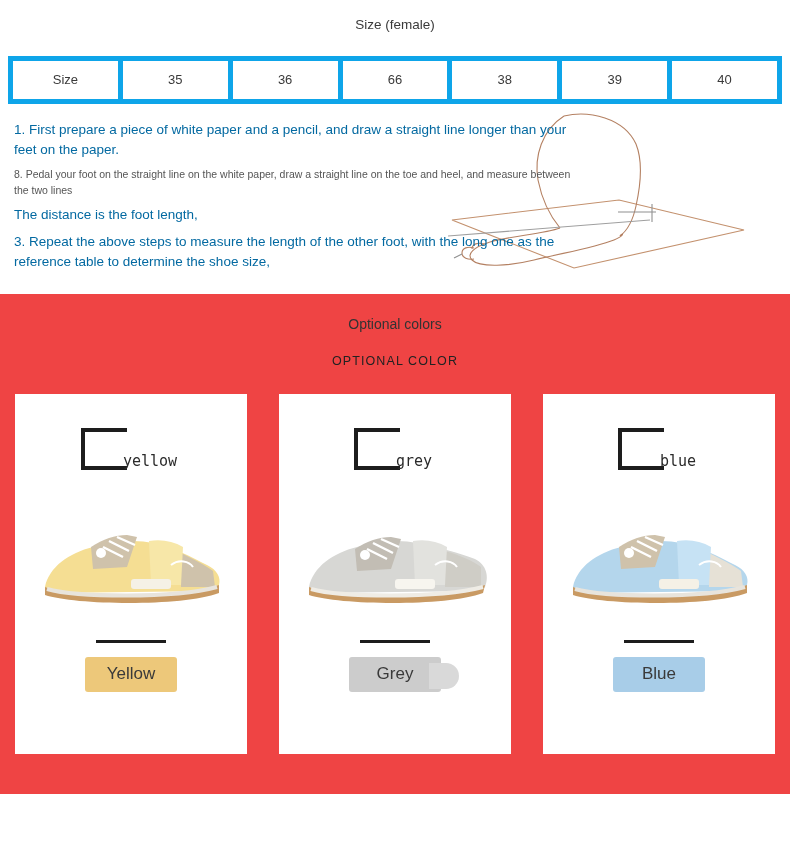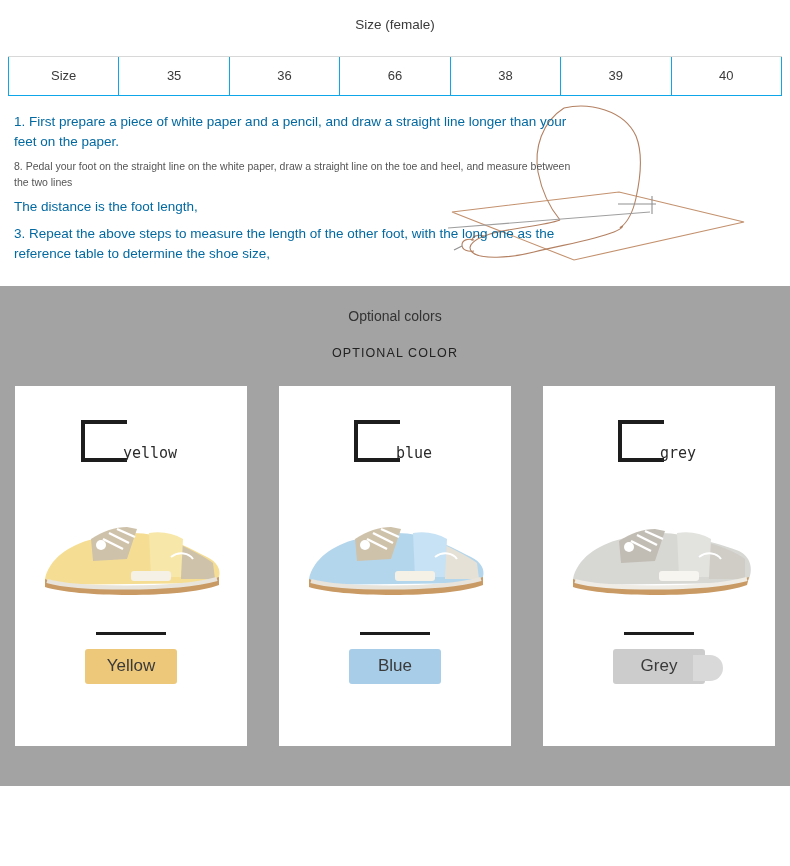--- a/index.html
+++ b/index.html
@@ -21,21 +21,21 @@
     width: 790px;
     box-sizing: border-box;
     padding: 8px 8px 0 8px;
   }
   table.size-table {
     width: 100%;
     border-collapse: collapse;
     table-layout: fixed;
   }
   table.size-table td {
-    border: 1px solid #0ea5e9;
+    border: 5px solid #0ea5e9;
     text-align: center;
     font-size: 13px;
     color: #3a3a3a;
     padding: 6px 2px;
     vertical-align: middle;
     line-height: 1.35;
   }
   table.size-table tr.title-row td {
     border: none;
     border-bottom: 1px solid #d8d8d8;
@@ -81,21 +81,21 @@
     position: absolute;
     right: 36px;
     top: 4px;
     z-index: 1;
     opacity: 0.95;
   }
 
   
   .colors-section {
     width: 790px;
-    background: #a3a3a3;
+    background: #ef4444;
     padding: 22px 0 40px 0;
     box-sizing: border-box;
   }
   .colors-title {
     text-align: center;
     font-size: 14px;
     color: #333333;
     margin-bottom: 22px;
   }
   .colors-subtitle {
@@ -283,20 +283,49 @@
       </div>
     </div>
 
     <div class="card">
       <div class="bracket-row">
         <div class="bracket">
           <div class="b-top"></div>
             <div class="b-left"></div>
             <div class="b-bottom"></div>
         </div>
+        <div class="bracket-label">grey</div>
+      </div>
+      <div class="shoe-area">
+        <svg width="200" height="120" viewBox="0 0 200 120">
+          <path d="M14 92 C18 72 38 58 62 52 C84 46 104 44 122 48 C142 52 164 58 180 64 C192 70 194 82 190 92 L186 96 L18 98 Z" fill="#d7d7d4"></path>
+          <path d="M60 54 C72 46 84 42 96 42 L106 44 L96 74 L62 76 Z" fill="#c2bdb4"></path>
+          <path d="M150 56 C164 60 178 66 186 72 L186 92 L150 92 Z" fill="#cfcdc6"></path>
+          <path d="M118 46 C130 44 142 46 152 52 L150 90 L120 90 Z" fill="#e2e2de"></path>
+          <path d="M14 92 C40 104 140 106 190 90 L188 98 C150 112 44 110 14 100 Z" fill="#c99a63"></path>
+          <path d="M16 94 C44 102 142 104 188 92" stroke="#efece5" stroke-width="4" fill="none"></path>
+          <path d="M72 54 L92 64 M78 48 L98 58 M86 44 L104 52" stroke="#ffffff" stroke-width="2.4" fill="none"></path>
+          <circle cx="70" cy="60" r="5" fill="#ffffff"></circle>
+          <path d="M140 70 C148 64 158 66 162 72" stroke="#ffffff" stroke-width="2" fill="none"></path>
+          <rect x="100" y="84" width="40" height="10" rx="3" fill="#f7f5ef"></rect>
+        </svg>
+      </div>
+      <div class="rule"></div>
+      <div class="swatch grey-pill" style="background:#cccccc">
+        <span>Grey</span>
+      </div>
+    </div>
+
+    <div class="card">
+      <div class="bracket-row">
+        <div class="bracket">
+          <div class="b-top"></div>
+            <div class="b-left"></div>
+            <div class="b-bottom"></div>
+        </div>
         <div class="bracket-label">blue</div>
       </div>
       <div class="shoe-area">
         <svg width="200" height="120" viewBox="0 0 200 120">
           <path d="M14 92 C18 72 38 58 62 52 C84 46 104 44 122 48 C142 52 160 62 176 70 C186 75 190 82 188 90 L186 96 L18 98 Z" fill="#b4d6ec"></path>
           <path d="M60 52 C72 44 84 40 96 40 L106 42 L96 72 L62 74 Z" fill="#cfc2ab"></path>
           <path d="M150 58 C162 64 174 70 182 76 L184 92 L150 92 Z" fill="#e6e1d6"></path>
           <path d="M118 46 C130 44 142 46 152 52 L150 90 L120 90 Z" fill="#c6e2f4"></path>
           <path d="M14 92 C40 104 140 106 188 90 L188 98 C150 112 44 110 14 100 Z" fill="#c99a63"></path>
           <path d="M16 94 C44 102 142 104 186 92" stroke="#e8e4dc" stroke-width="4" fill="none"></path>
@@ -305,43 +334,14 @@
           <path d="M140 70 C148 64 158 66 162 72" stroke="#ffffff" stroke-width="2" fill="none"></path>
           <rect x="100" y="84" width="40" height="10" rx="3" fill="#f5f1e6"></rect>
         </svg>
       </div>
       <div class="rule"></div>
       <div class="swatch" style="background:#a8cde8">
         <span>Blue</span>
       </div>
     </div>
 
-    <div class="card">
-      <div class="bracket-row">
-        <div class="bracket">
-          <div class="b-top"></div>
-            <div class="b-left"></div>
-            <div class="b-bottom"></div>
-        </div>
-        <div class="bracket-label">grey</div>
-      </div>
-      <div class="shoe-area">
-        <svg width="200" height="120" viewBox="0 0 200 120">
-          <path d="M14 92 C18 72 38 58 62 52 C84 46 104 44 122 48 C142 52 164 58 180 64 C192 70 194 82 190 92 L186 96 L18 98 Z" fill="#d7d7d4"></path>
-          <path d="M60 54 C72 46 84 42 96 42 L106 44 L96 74 L62 76 Z" fill="#c2bdb4"></path>
-          <path d="M150 56 C164 60 178 66 186 72 L186 92 L150 92 Z" fill="#cfcdc6"></path>
-          <path d="M118 46 C130 44 142 46 152 52 L150 90 L120 90 Z" fill="#e2e2de"></path>
-          <path d="M14 92 C40 104 140 106 190 90 L188 98 C150 112 44 110 14 100 Z" fill="#c99a63"></path>
-          <path d="M16 94 C44 102 142 104 188 92" stroke="#efece5" stroke-width="4" fill="none"></path>
-          <path d="M72 54 L92 64 M78 48 L98 58 M86 44 L104 52" stroke="#ffffff" stroke-width="2.4" fill="none"></path>
-          <circle cx="70" cy="60" r="5" fill="#ffffff"></circle>
-          <path d="M140 70 C148 64 158 66 162 72" stroke="#ffffff" stroke-width="2" fill="none"></path>
-          <rect x="100" y="84" width="40" height="10" rx="3" fill="#f7f5ef"></rect>
-        </svg>
-      </div>
-      <div class="rule"></div>
-      <div class="swatch grey-pill" style="background:#cccccc">
-        <span>Grey</span>
-      </div>
-    </div>
-
   </div>
 </div>
 
 </body></html>

